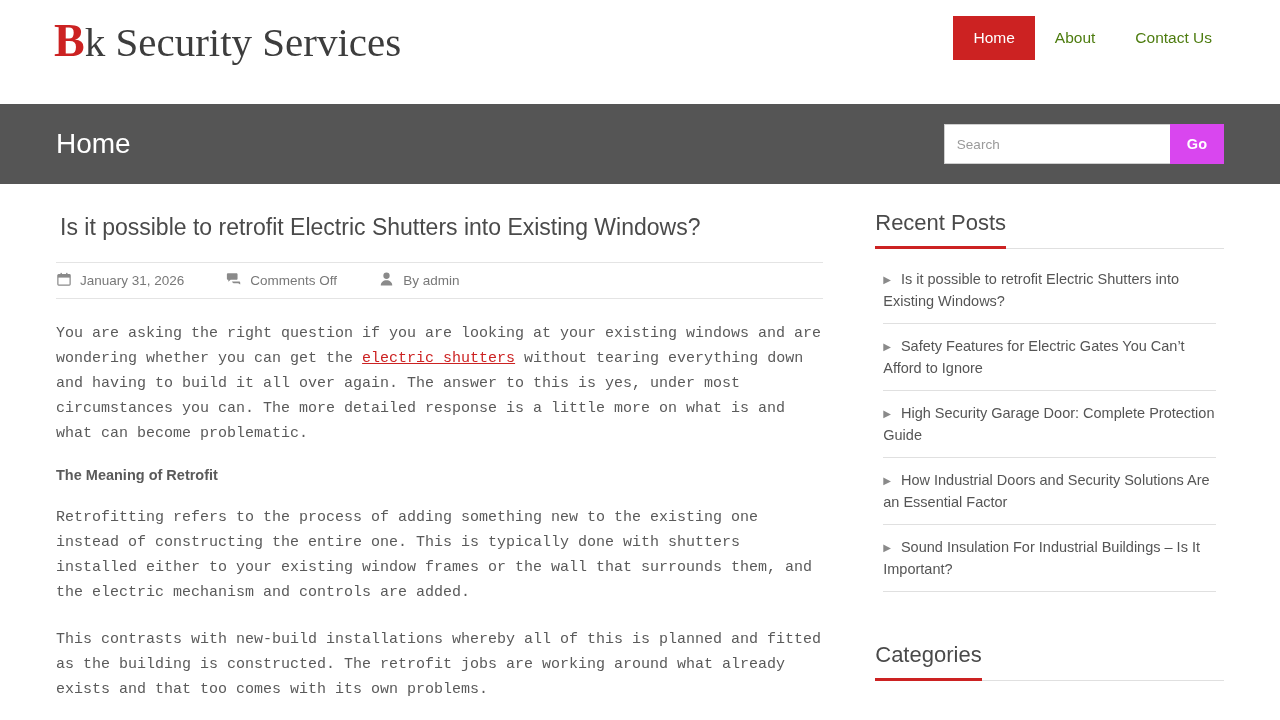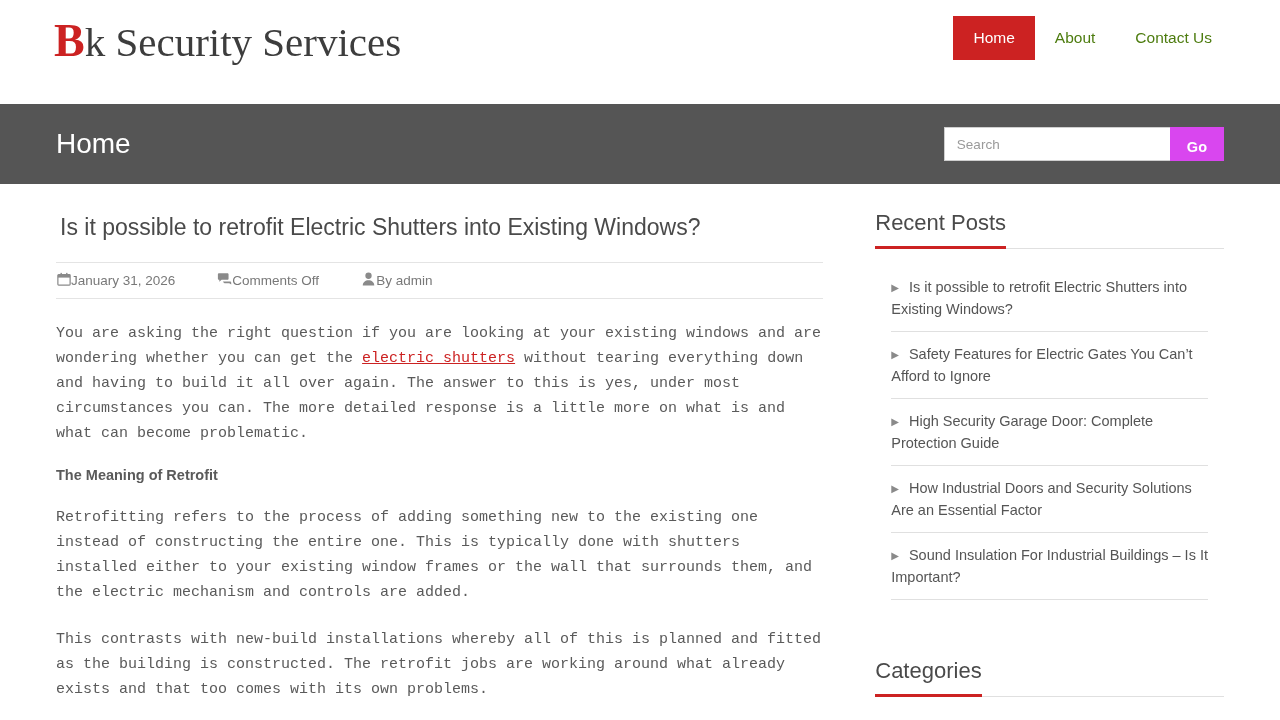--- a/index.html
+++ b/index.html
@@ -79,21 +79,21 @@
   .page-title {
     color: #ffffff;
     font-size: 28px;
     font-weight: normal;
     margin: 0;
     font-family: "Liberation Sans", sans-serif;
   }
   .search-wrap {
     display: flex;
     align-items: stretch;
-    height: 34px;
+    height: 40px;
   }
   .search-input {
     width: 226px;
     border: 1px solid #cfcfcf;
     border-right: none;
     background: #ffffff;
     padding: 0 12px;
     font-size: 13.5px;
     color: #333;
     font-family: "Liberation Sans", sans-serif;
@@ -136,21 +136,21 @@
     border-top: 1px solid #e4e4e4;
     border-bottom: 1px solid #e4e4e4;
     margin-top: 18px;
     padding: 9px 0 9px 0;
     font-size: 13.5px;
     color: #787878;
   }
   .meta-item {
     display: flex;
     align-items: center;
-    gap: 0;
+    gap: 9px;
     margin-right: 42px;
   }
   .meta-icon { color: #8a8a8a; display: inline-block; width: 15px; text-align: center; }
 
   .article p {
     font-size: 15px;
     line-height: 25px;
     color: #5a5a5a;
     margin: 22px 0 0 0;
     font-family: Liberation Mono, monospace;
@@ -174,21 +174,21 @@
     font-weight: normal;
     margin: 0;
     padding-bottom: 10px;
     border-bottom: 3px solid #cc2222;
     display: inline-block;
   }
   .widget-rule {
     border-bottom: 1px solid #e0e0e0;
     margin-top: -1px;
   }
-  .post-list { list-style: none; margin: 16px; padding: 0; }
+  .post-list { list-style: none; margin: 8px; padding: 0; }
   .post-list li {
     border-bottom: 1px solid #e0e0e0;
     padding: 12px 0 12px 0;
     font-size: 14.5px;
     line-height: 20px;
     color: #555555;
   }
   .post-list li .arrow {
     color: #8a8a8a;
     font-size: 10px;

